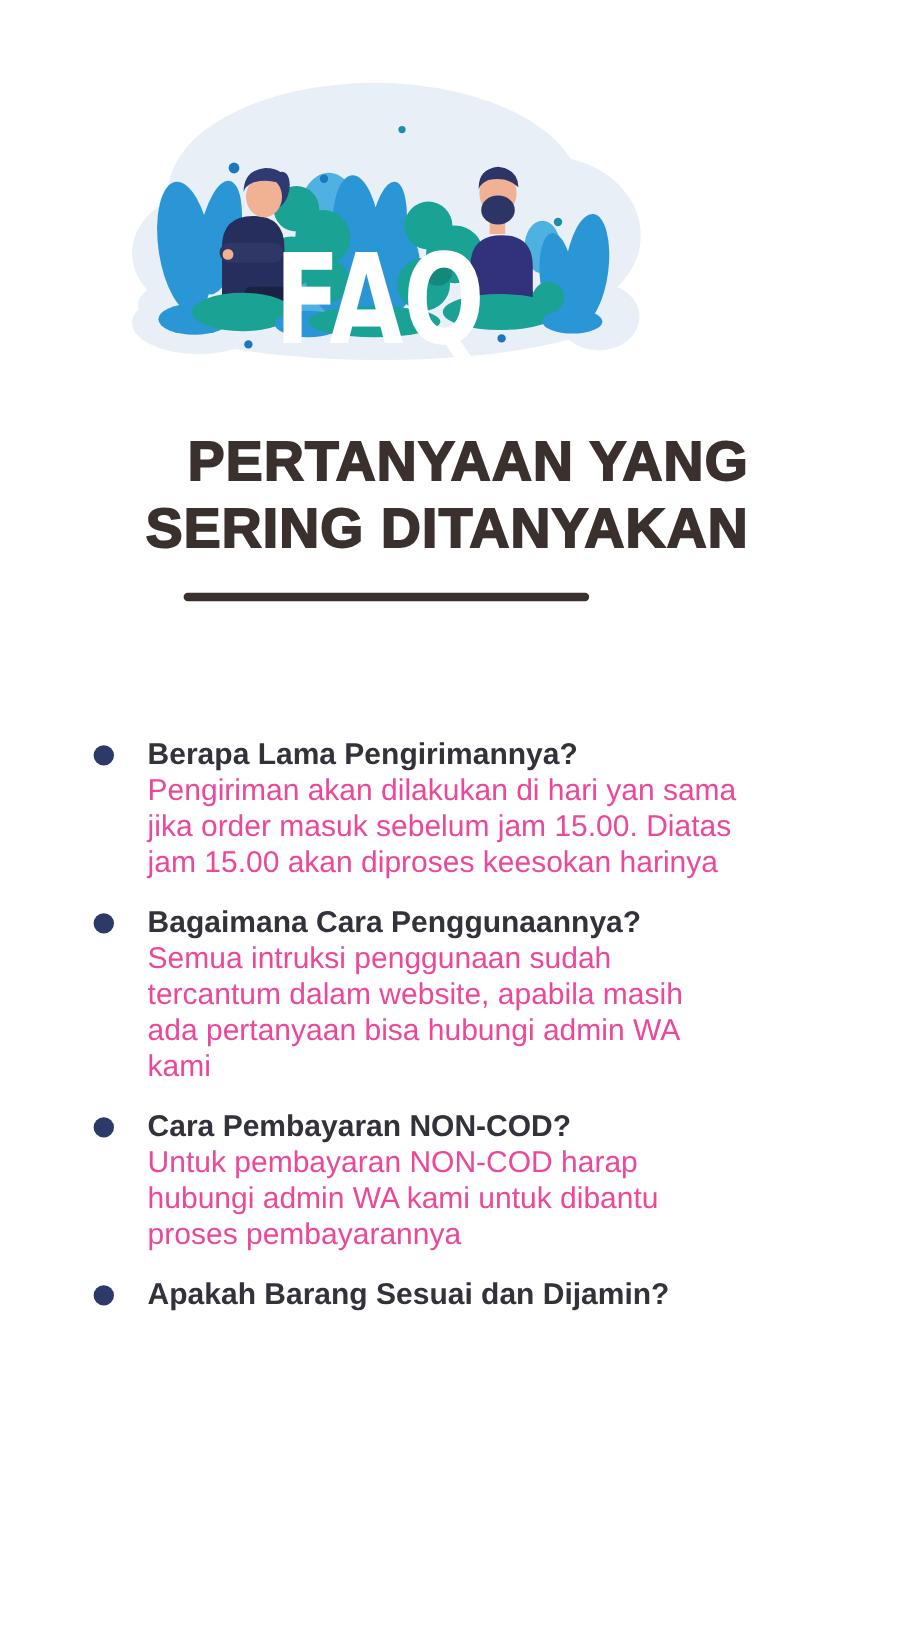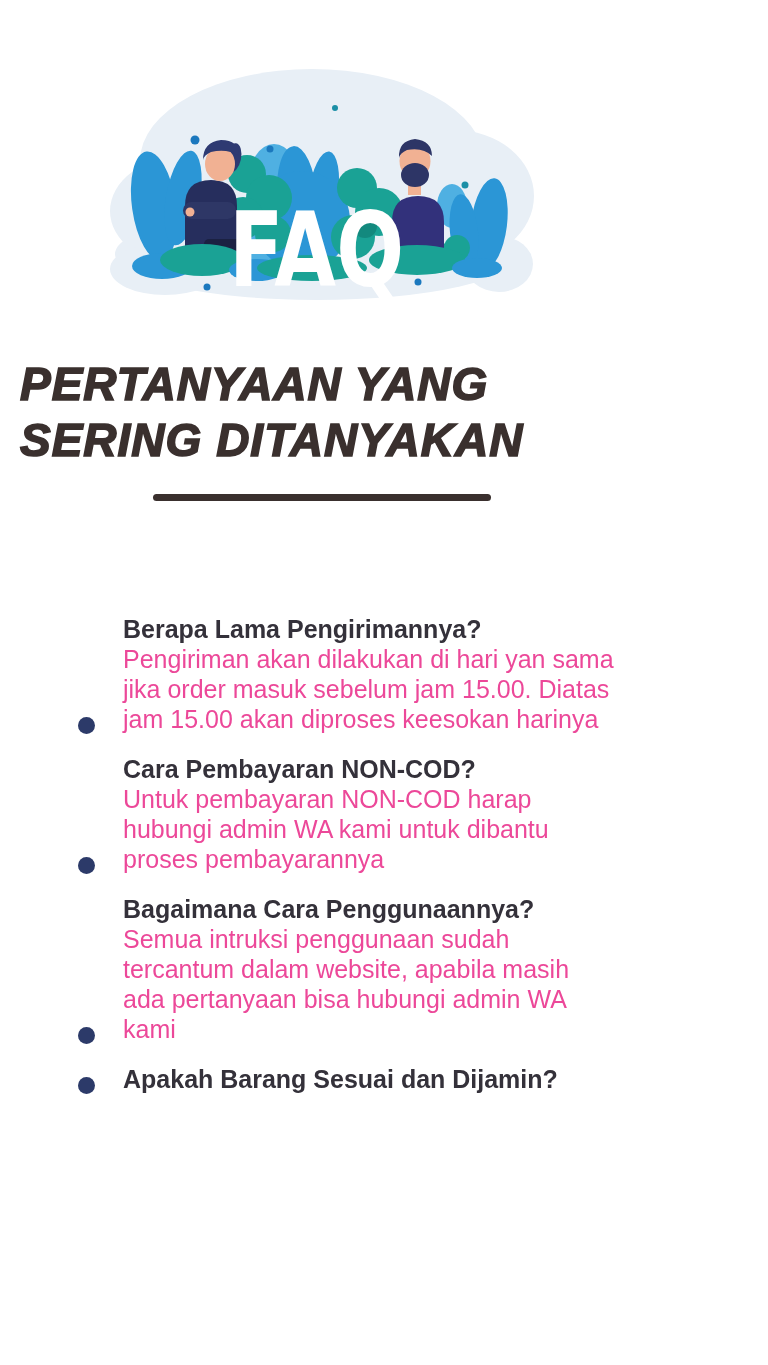--- a/index.html
+++ b/index.html
@@ -16,45 +16,44 @@
     overflow: hidden;
   }
   .hero {
     width: 430px;
     height: 270px;
     margin: 56px auto 0;
   }
   .hero svg { display: block; }
   .title {
     margin: 30px 20px 0;
-    text-align: left;
+    text-align: right;
     font-size: 46px;
     line-height: 56px;
     font-weight: 800;
     letter-spacing: 1px;
     color: var(--title-color, #3a302e);
     -webkit-text-stroke: 1.6px currentColor;
     font-family: "Liberation Sans", sans-serif;
-    font-style: italic;
   }
   .divider {
     width: 338px;
     height: 7px;
     border-radius: 4px;
     margin: 26px auto 0;
     background: var(--title-color, #3a302e);
   }
   .faq-list {
     list-style: none;
     margin: 113px 0 0 78px;
     padding: 0;
   }
   .faq-item {
     display: flex;
-    align-items: flex-end;
+    align-items: flex-start;
     gap: 28px;
     margin-bottom: 20px;
   }
   .bullet {
     flex: none;
     width: 17px;
     height: 17px;
     border-radius: 50%;
     margin-top: 7px;
     background: var(--bullet-color, #2c3a69);
@@ -168,29 +167,29 @@
       <li class="faq-item">
         <span class="bullet"></span>
         <div class="faq-content">
           <div class="faq-question">Berapa Lama Pengirimannya?</div>
           <div class="faq-answer">Pengiriman akan dilakukan di hari yan sama jika order masuk sebelum jam 15.00. Diatas jam 15.00 akan diproses keesokan harinya</div>
         </div>
       </li>
       <li class="faq-item">
         <span class="bullet"></span>
         <div class="faq-content">
-          <div class="faq-question">Cara Pembayaran NON-COD?</div>
-          <div class="faq-answer">Untuk pembayaran NON-COD harap hubungi admin WA kami untuk dibantu proses pembayarannya</div>
+          <div class="faq-question">Bagaimana Cara Penggunaannya?</div>
+          <div class="faq-answer">Semua intruksi penggunaan sudah tercantum dalam website, apabila masih ada pertanyaan bisa hubungi admin WA kami</div>
         </div>
       </li>
       <li class="faq-item">
         <span class="bullet"></span>
         <div class="faq-content">
-          <div class="faq-question">Bagaimana Cara Penggunaannya?</div>
-          <div class="faq-answer">Semua intruksi penggunaan sudah tercantum dalam website, apabila masih ada pertanyaan bisa hubungi admin WA kami</div>
+          <div class="faq-question">Cara Pembayaran NON-COD?</div>
+          <div class="faq-answer">Untuk pembayaran NON-COD harap hubungi admin WA kami untuk dibantu proses pembayarannya</div>
         </div>
       </li>
       <li class="faq-item">
         <span class="bullet"></span>
         <div class="faq-content">
           <div class="faq-question">Apakah Barang Sesuai dan Dijamin?</div>
         </div>
       </li>
     </ul>
 

